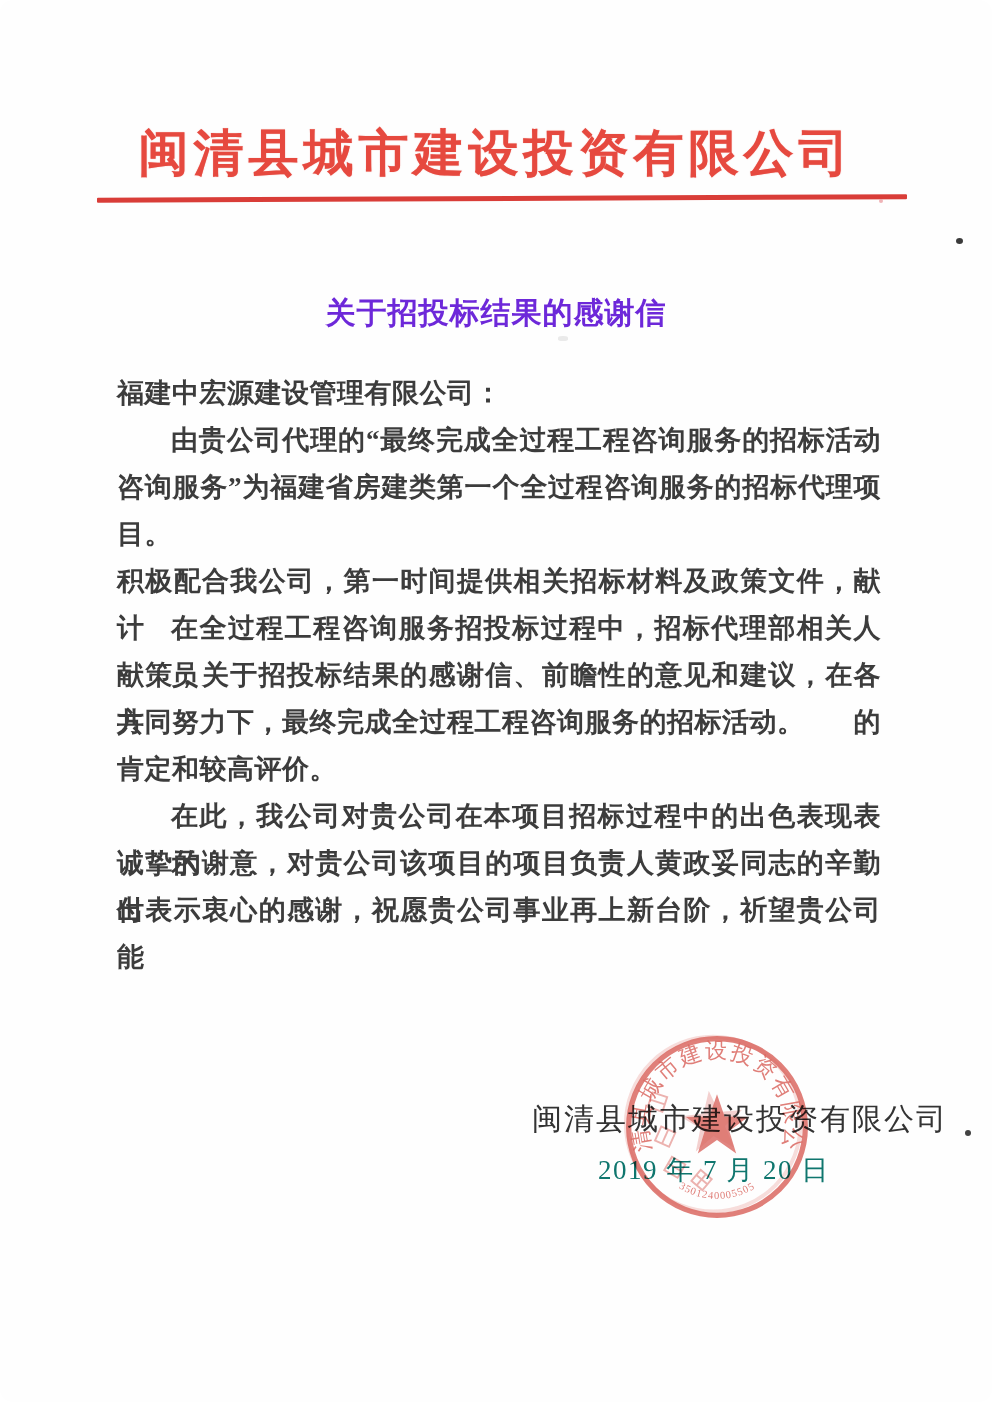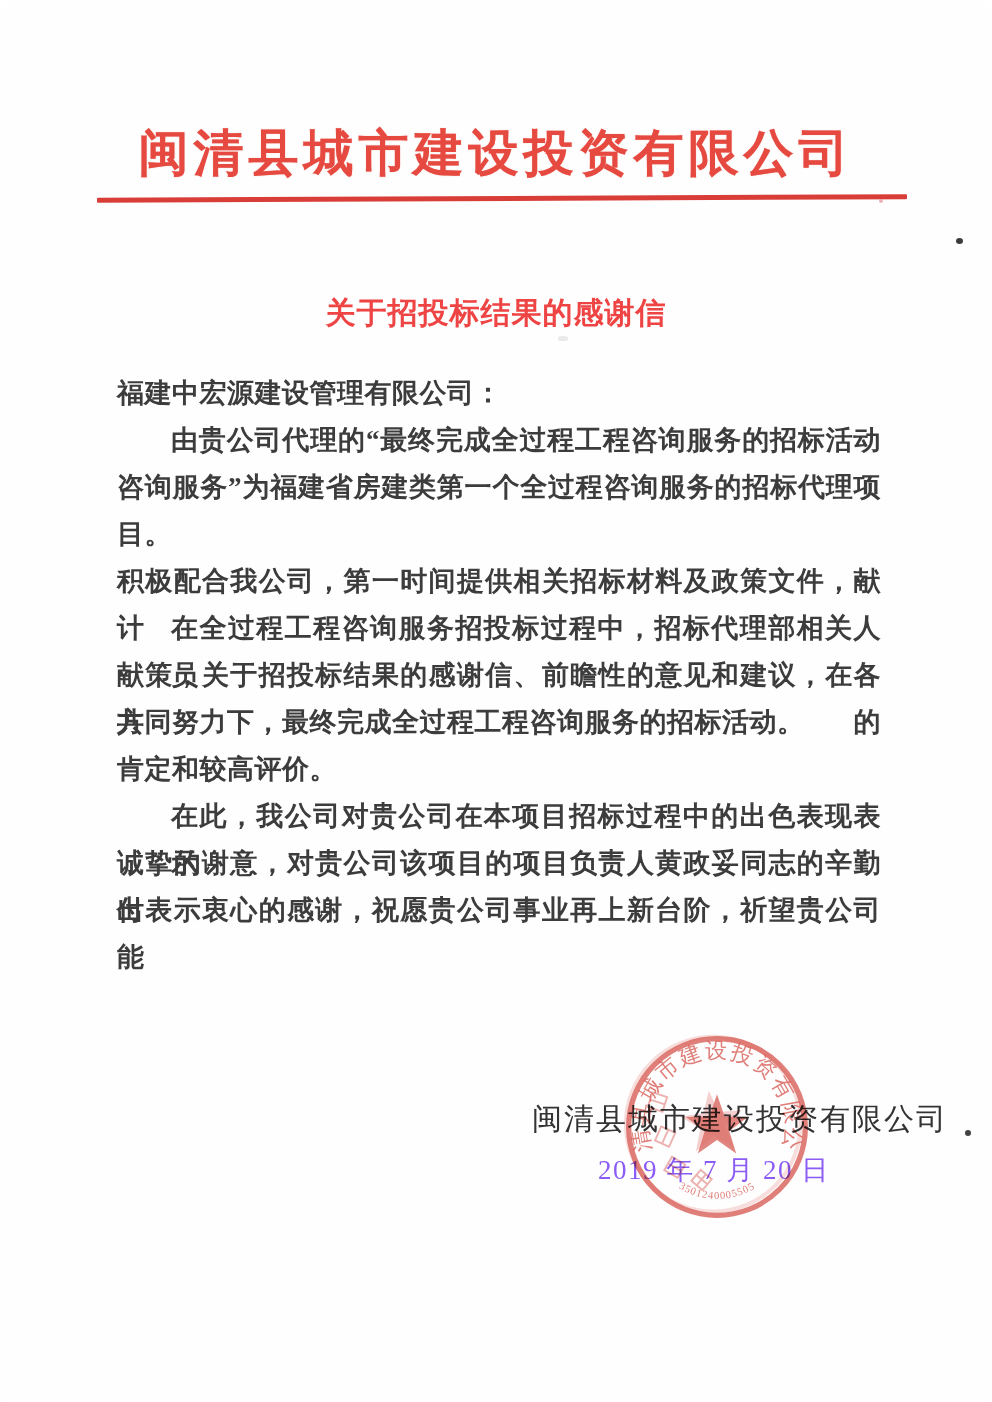--- a/index.html
+++ b/index.html
@@ -28,21 +28,21 @@
     position:absolute;top:196px;left:97px;width:810px;height:5px;
     background:#d93d38;
     transform:rotate(-0.25deg);
     border-radius:1px;
   }
   
   .letter-title{
     position:absolute;top:293px;left:0;width:100%;
     text-align:center;
     font-size:30px;font-weight:600;letter-spacing:1px;
-    color:#ef4444;
+    color:#6d28d9;
     font-family:"Liberation Sans","DejaVu Sans",sans-serif;
     white-space:nowrap;
   }
   
   .letter-body{
     position:absolute;top:370px;left:117px;width:764px;
     color:#3c3c3c;
   }
   .bline{
     height:47px;line-height:47px;font-size:27px;
@@ -56,21 +56,21 @@
   }
   .bline.ind{padding-left:54px;}
   
   .sig-company{
     position:absolute;top:1099px;right:44px;
     font-size:30px;letter-spacing:2px;color:#333;
     white-space:nowrap;
   }
   .sig-date{
     position:absolute;top:1152px;left:598px;
-    font-size:27px;letter-spacing:1.5px;color:#8b5cf6;
+    font-size:27px;letter-spacing:1.5px;color:#0f766e;
     white-space:nowrap;
   }
   
   .seal{
     position:absolute;top:1031px;left:621px;width:192px;height:192px;
     mix-blend-mode:multiply;
     opacity:0.88;
   }
   
   .speck{position:absolute;border-radius:50%;}

